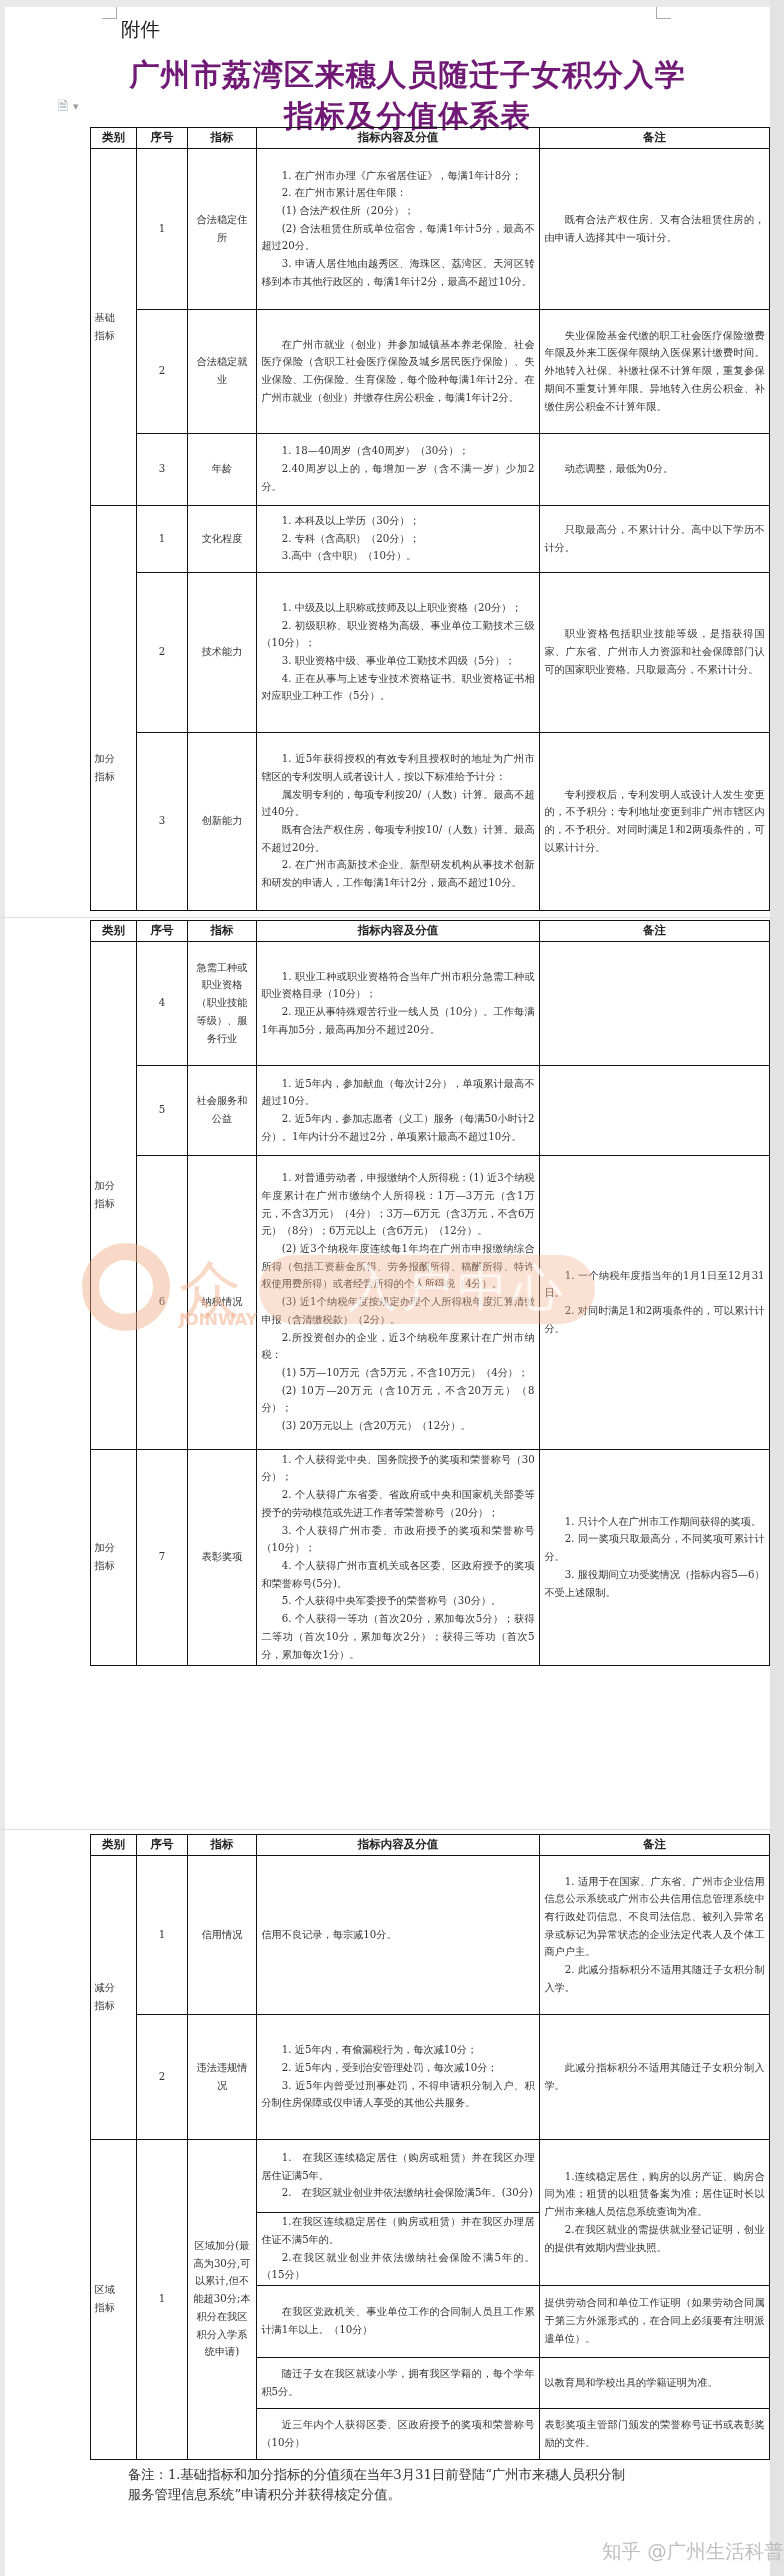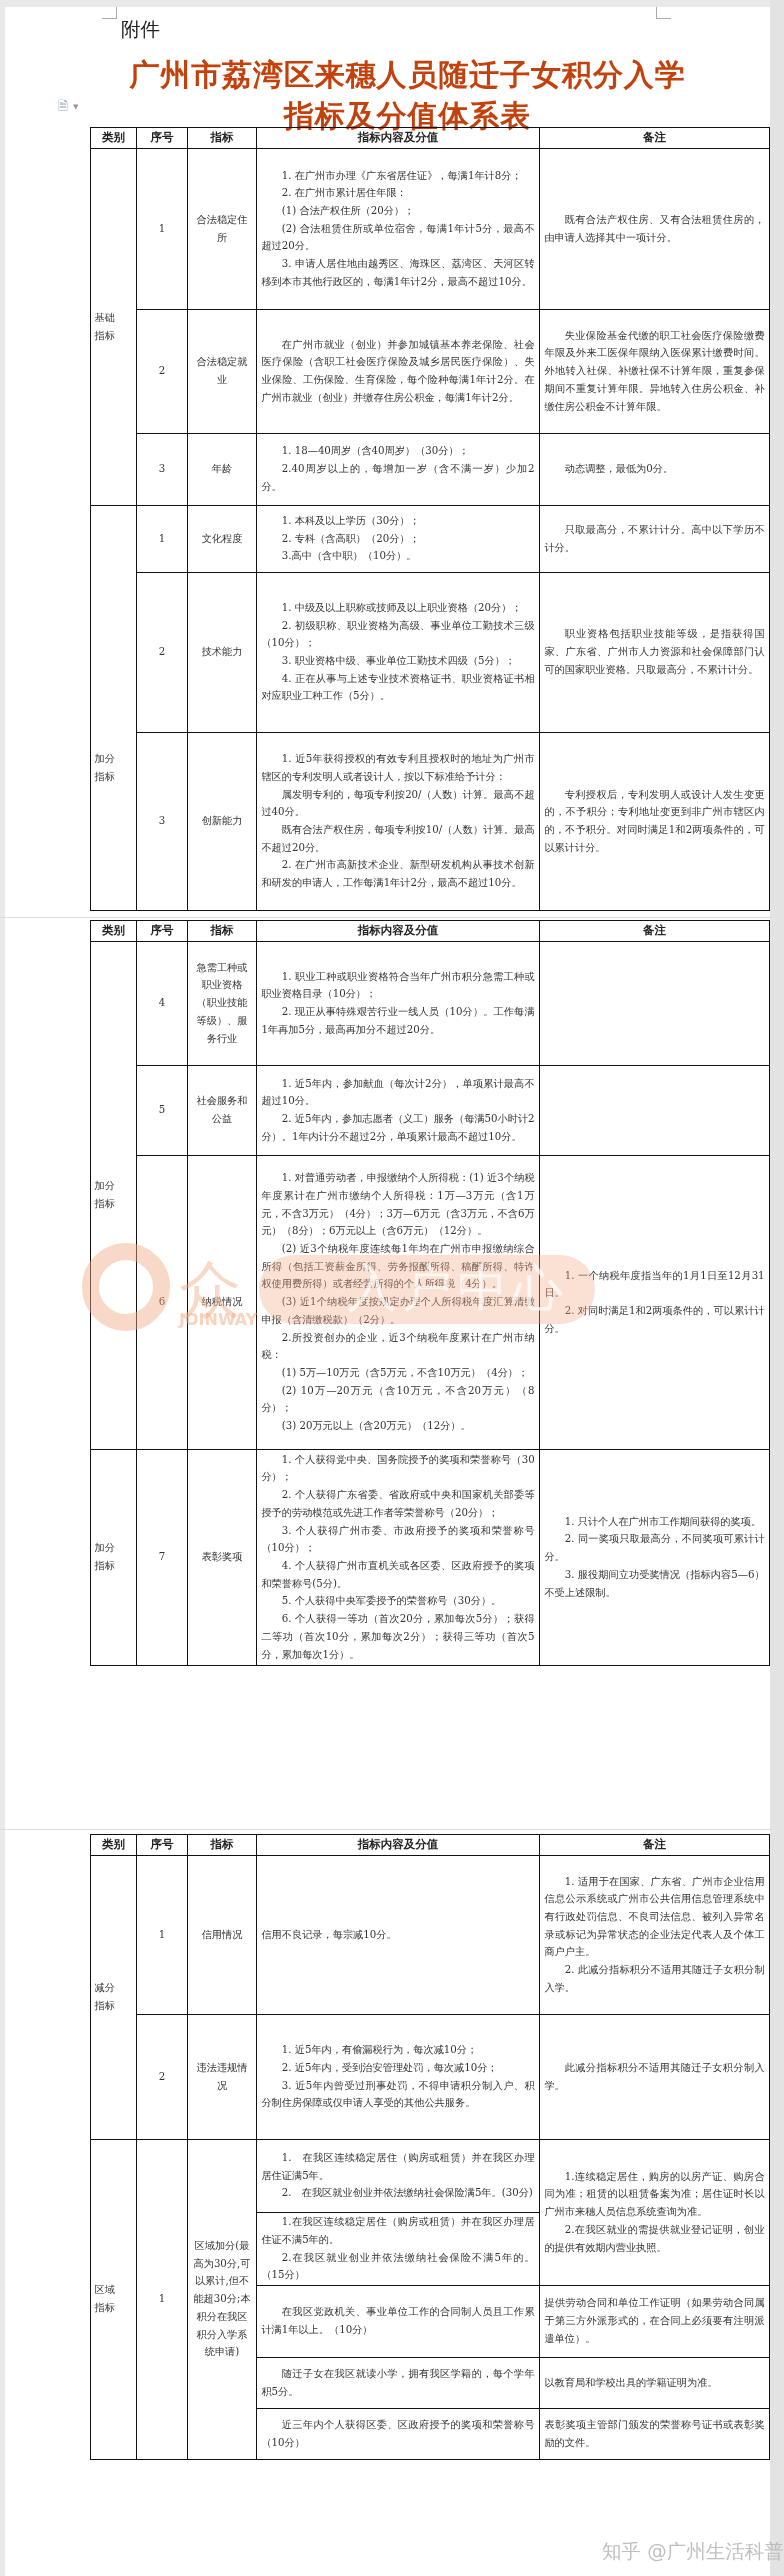--- a/index.html
+++ b/index.html
@@ -20,21 +20,21 @@
   }
   .corner-mark { position: absolute; border-color: #aaa; border-style: solid; width: 14px; height: 10.6px; }
   .cm-tl { left: 97px; top: 0px; border-width: 0 0.9px 0.9px 0; }
   .cm-tr { left: 651px; top: 0px; border-width: 0 0 0.9px 0.9px; }
   .attach {
     position: absolute; left: 121px; top: 16px;
     font-size: 19.5px; color: #222; font-family: "DejaVu Sans", sans-serif;
   }
   .title {
     position: absolute; left: 80px; width: 655px; text-align: center;
-    font-family: "DejaVu Sans", sans-serif; font-weight: bold; color: #c2410c;
+    font-family: "DejaVu Sans", sans-serif; font-weight: bold; color: #701a75;
     font-size: 30px; letter-spacing: 0.9px;
   }
   .title.t1 { top: 55px; }
   .title.t2 { top: 96px; }
   .doc-icon {
     position: absolute; left: 58px; top: 99px; width: 10.6px; height: 14px;
     font-size: 12.4px; color: #8a9bb0; line-height: 14px;
   }
   .doc-icon-arrow { position: absolute; left: 73px; top: 103px; font-size: 7px; color: #999; }
 
@@ -365,16 +365,17 @@
           <p class="cell-p">近三年内个人获得区委、区政府授予的奖项和荣誉称号（10分）</p>
         </td>
     <td class="c-note">
           <p class="cell-p noind">表彰奖项主管部门颁发的荣誉称号证书或表彰奖励的文件。</p>
         </td>
   </tr>
 </tbody>
   </table>
 
 <div class="footnote" style="top:2465px;">
+  <p>备注：1.基础指标和加分指标的分值须在当年3月31日前登陆“广州市来穗人员积分制服务管理信息系统”申请积分并获得核定分值。</p>
 </div>
 
 <div class="watermark-zhihu">知乎 @广州生活科普</div>
 
 
 </body></html>

